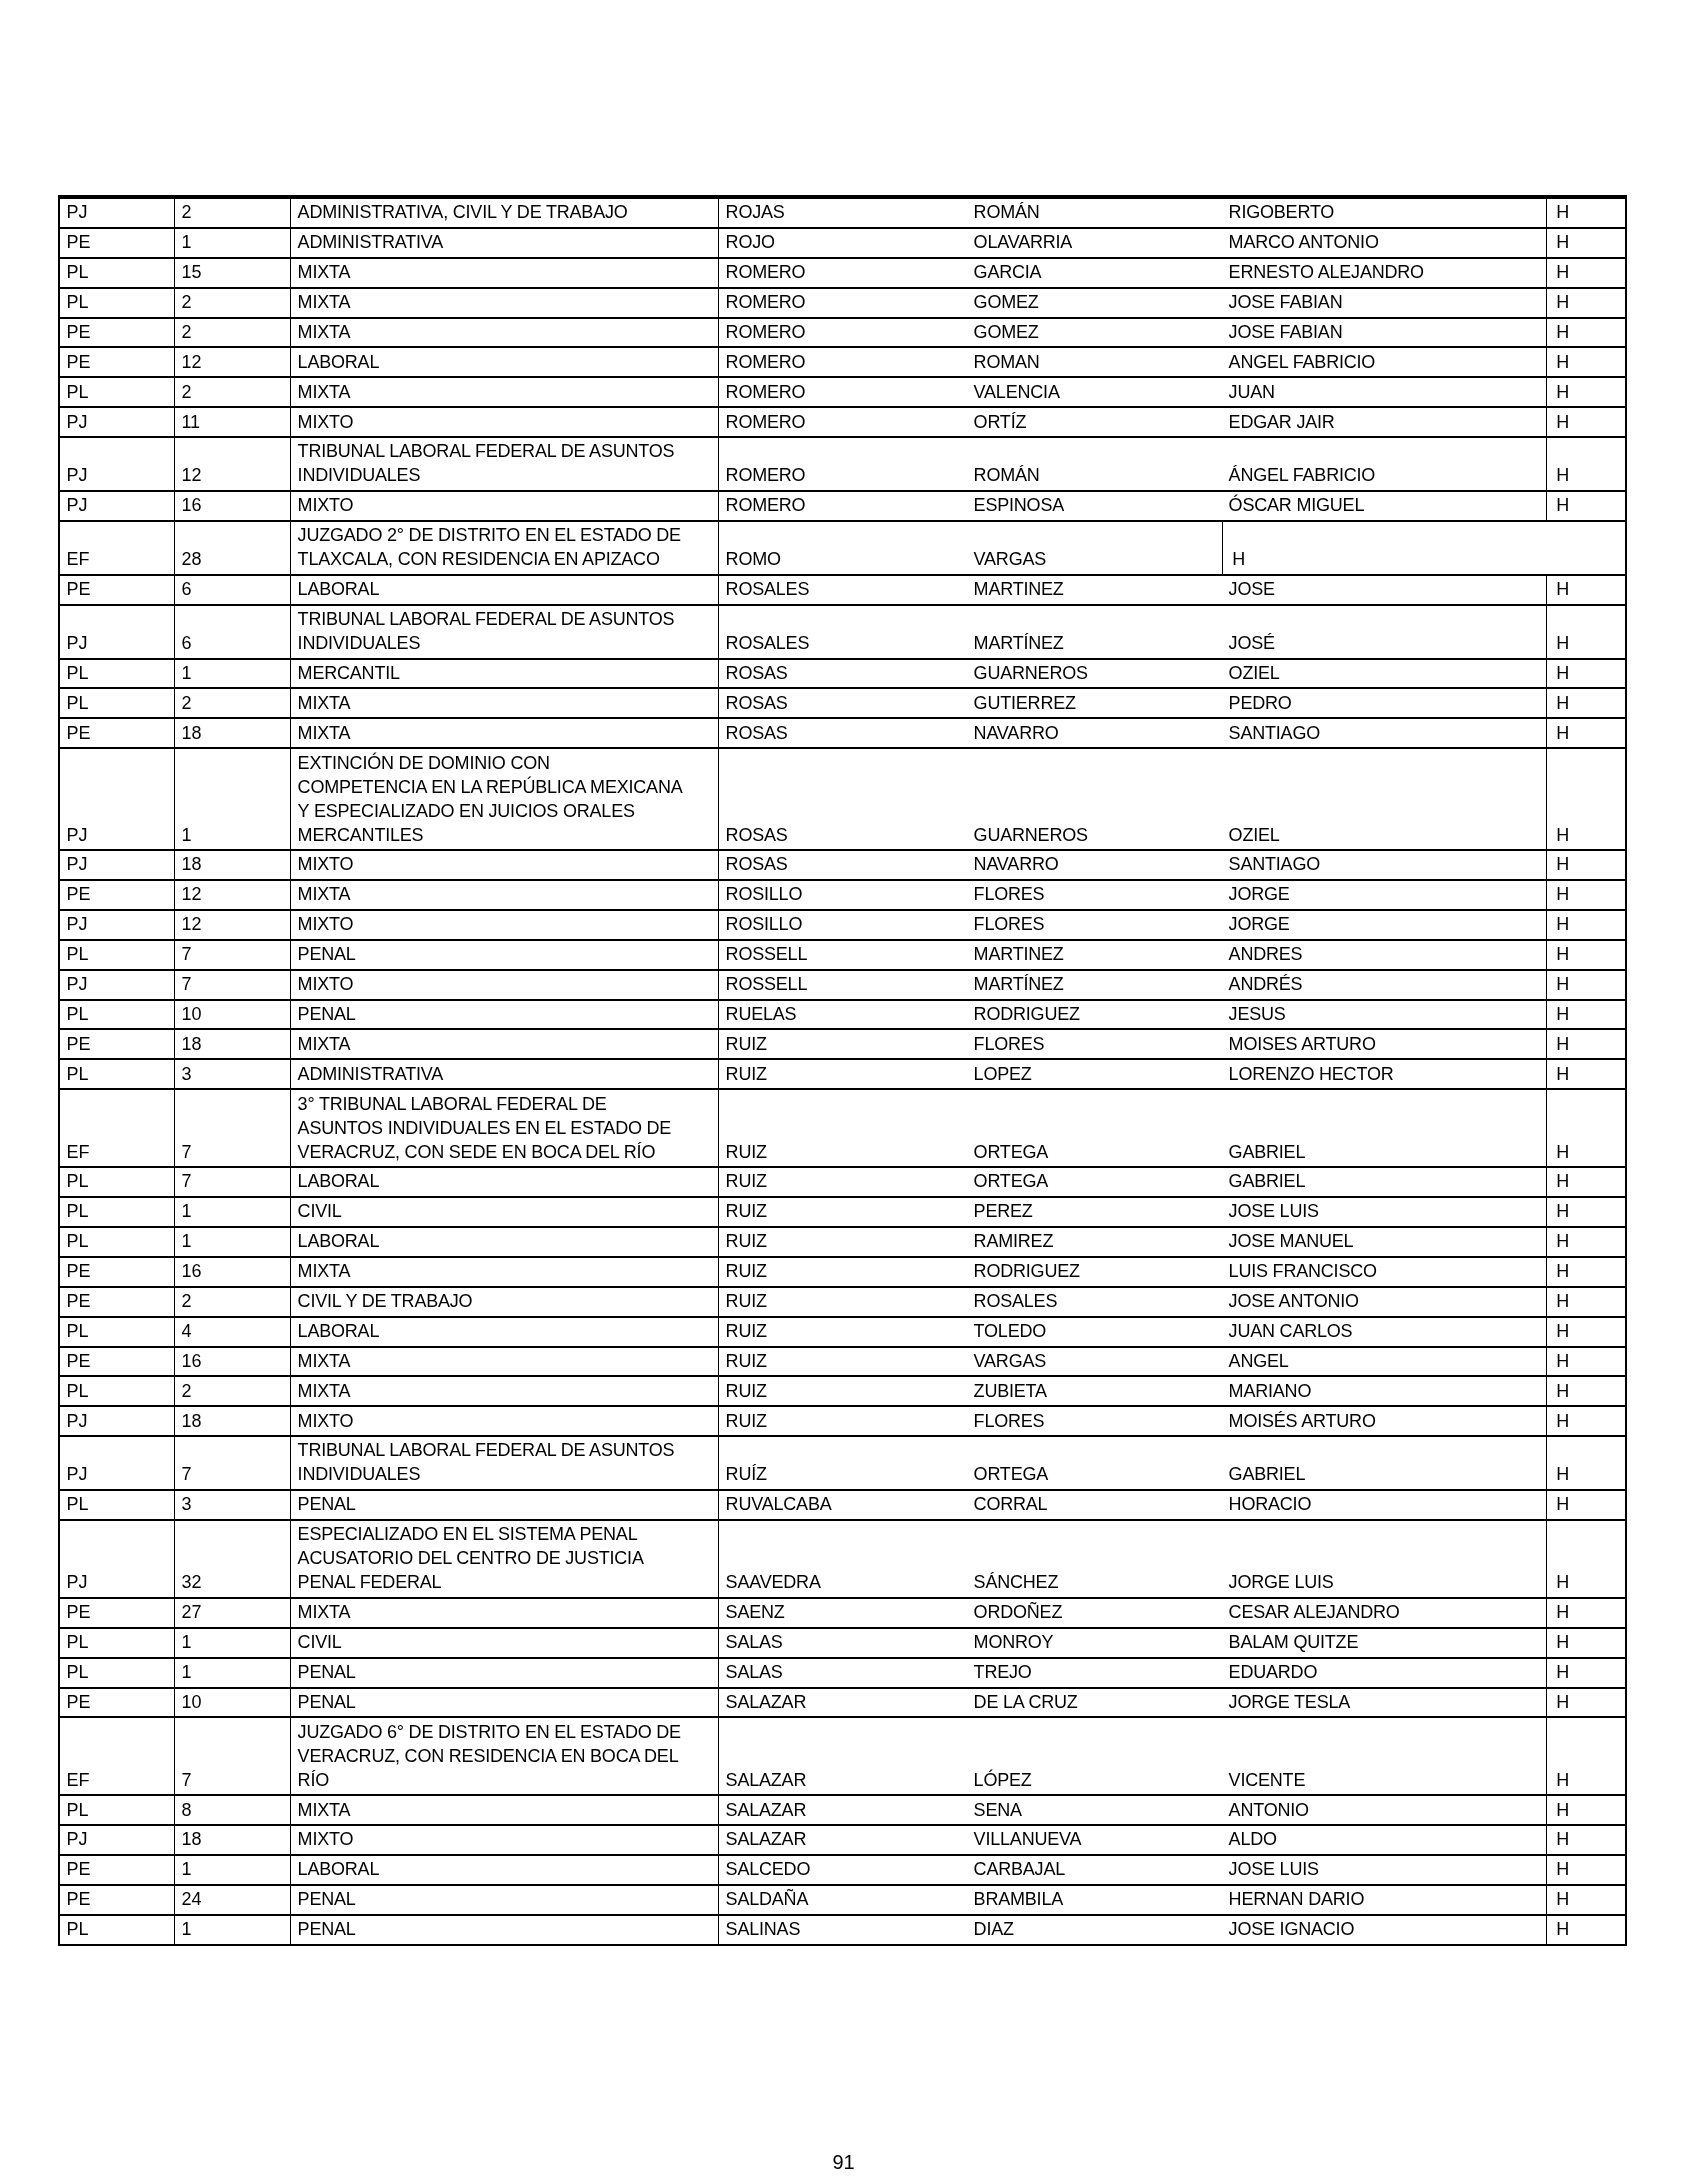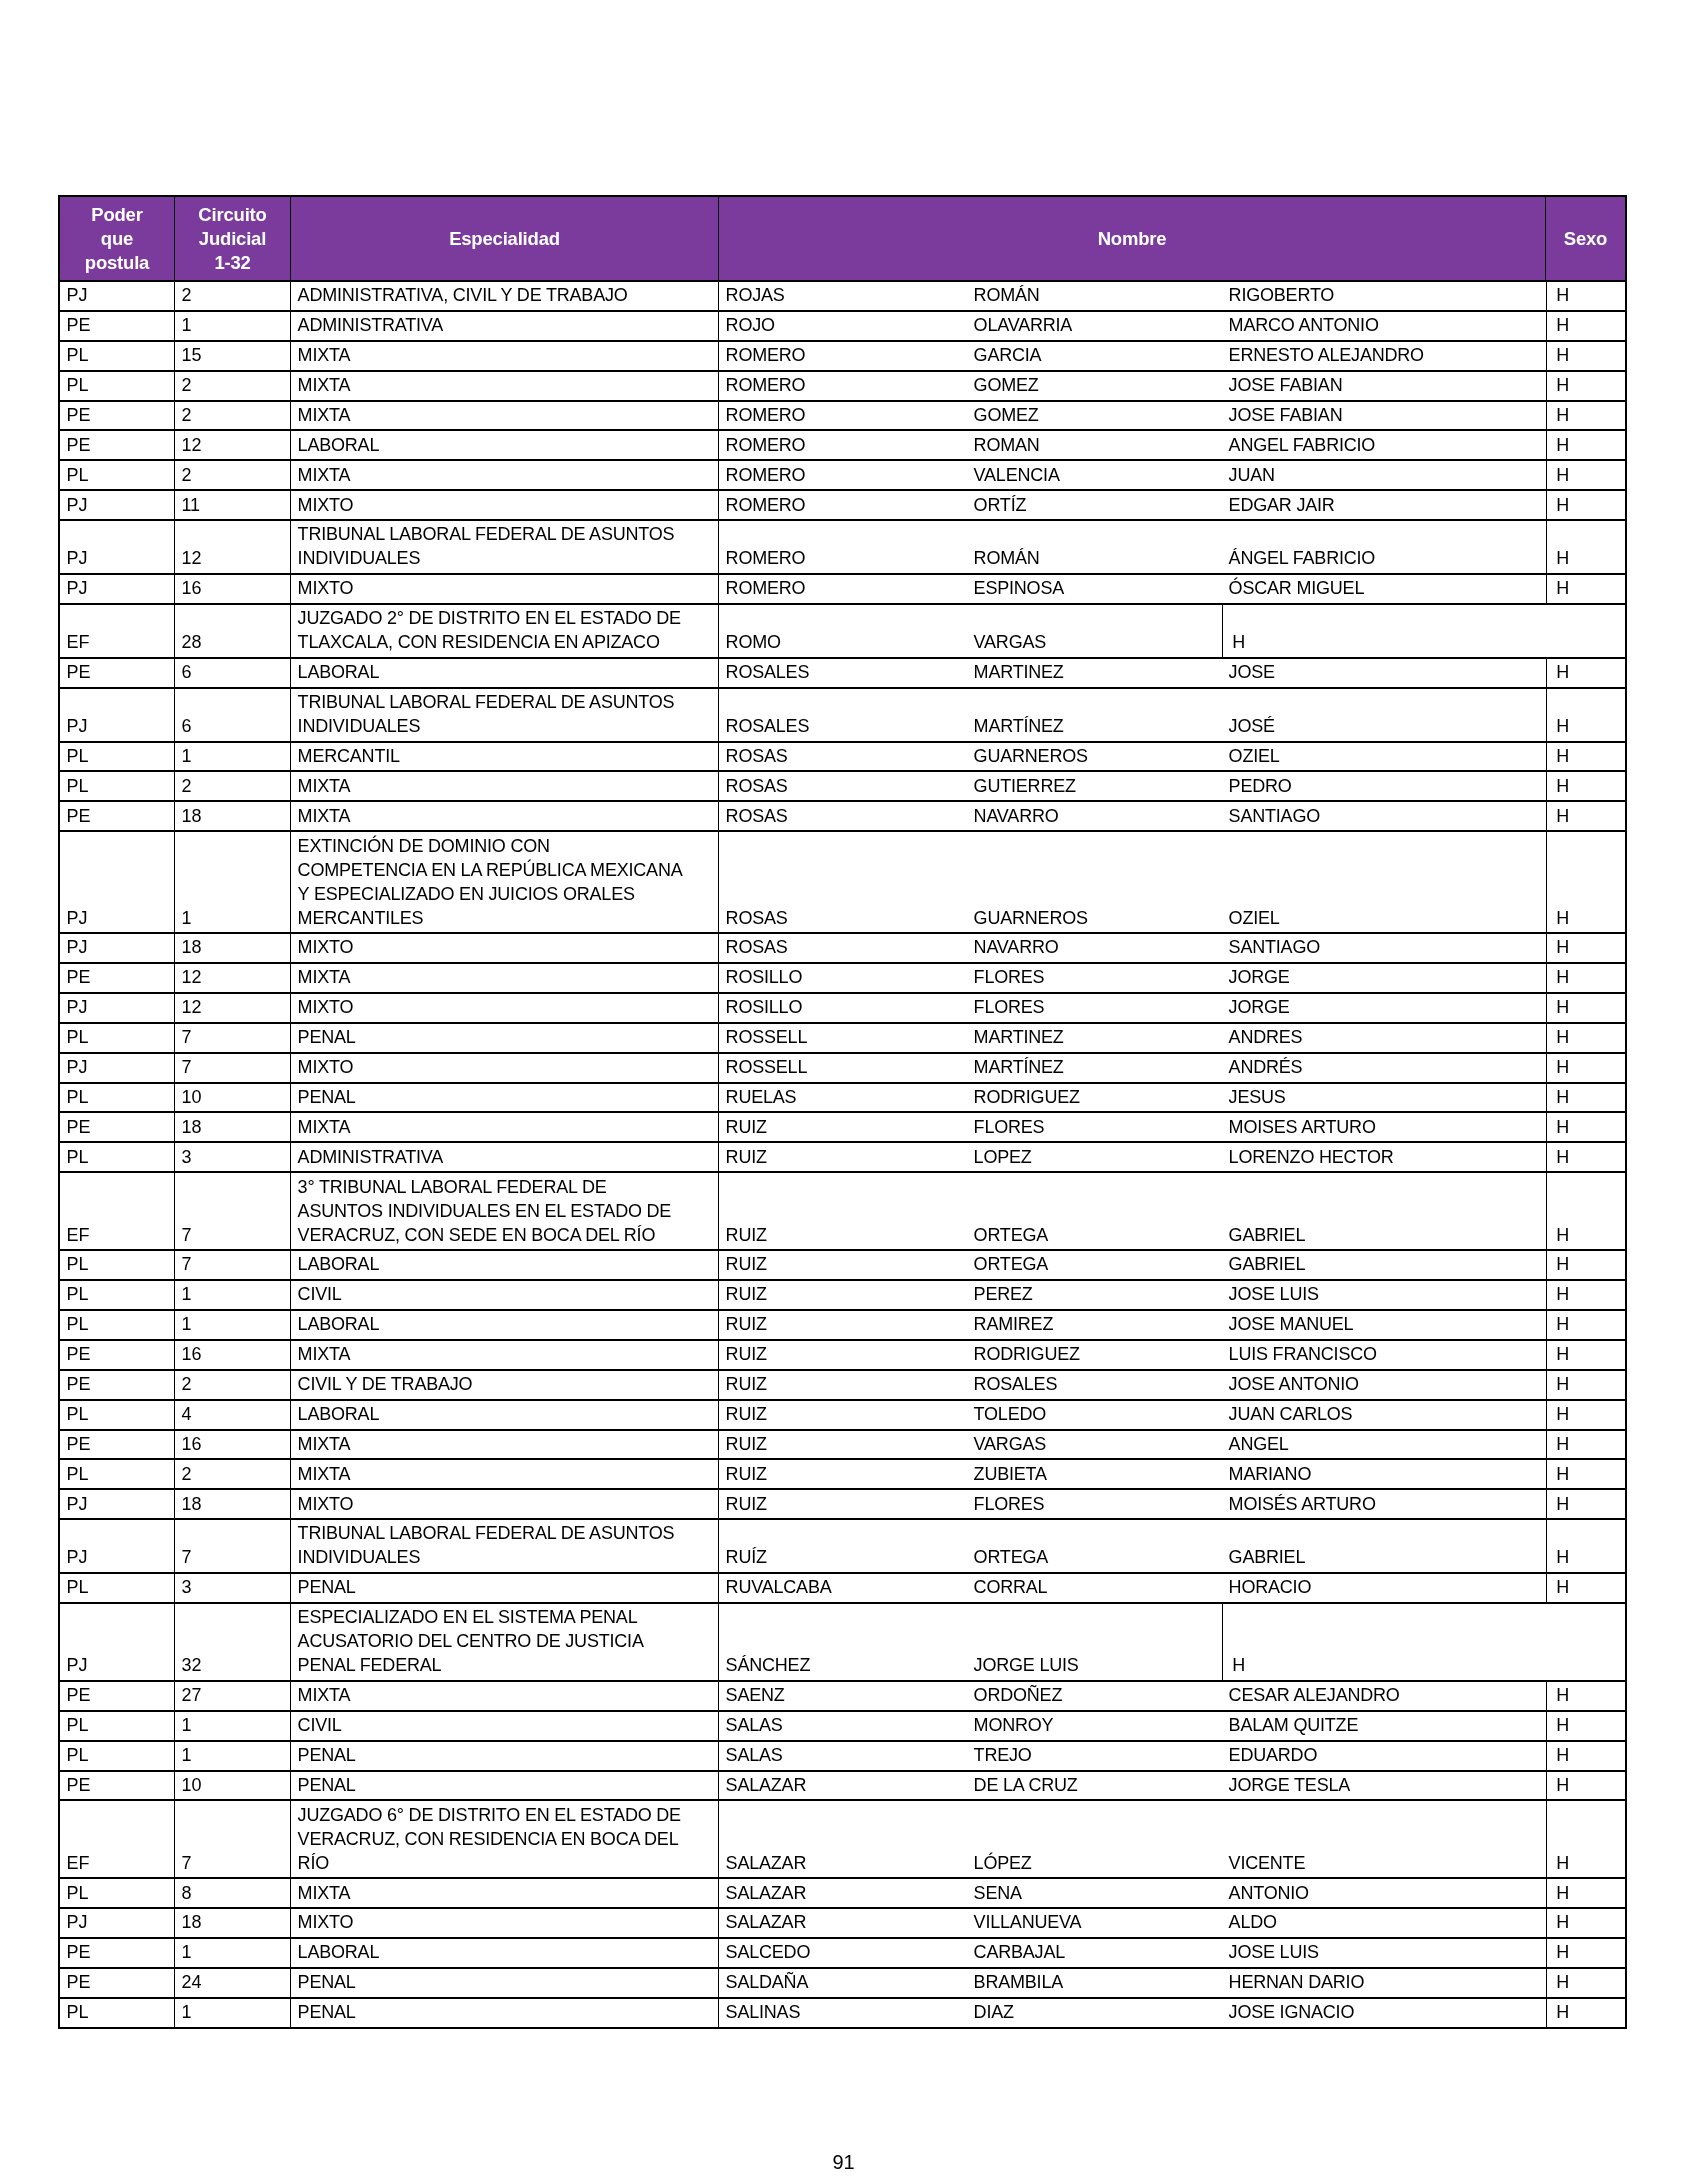--- a/index.html
+++ b/index.html
@@ -69,31 +69,20 @@
     margin-top: 48px;
   }
 </style>
 </head>
 <body>
 
 <div class="page">
 
   <div class="table">
 
-    <div class="thead">
-      <div class="hcell" style="background: rgb(122, 59, 157); color: rgb(255, 255, 255);">Poder
-que
-postula</div>
-      <div class="hcell" style="background: rgb(122, 59, 157); color: rgb(255, 255, 255);">Circuito
-Judicial
-1-32</div>
-      <div class="hcell" style="background: rgb(122, 59, 157); color: rgb(255, 255, 255);">Especialidad</div>
-      <div class="hcell" style="background: rgb(122, 59, 157); color: rgb(255, 255, 255);">Nombre</div>
-      <div class="hcell" style="background: rgb(122, 59, 157); color: rgb(255, 255, 255);">Sexo</div>
-    </div>
 
     <div>
         <div class="trow">
           <div class="cell c-poder">PJ</div>
           <div class="cell c-circuito">2</div>
           <div class="cell c-especialidad">ADMINISTRATIVA, CIVIL Y DE TRABAJO</div>
           <div class="cell c-apellido-paterno">ROJAS</div>
           <div class="cell c-apellido-materno">ROMÁN</div>
           <div class="cell c-nombre">RIGOBERTO</div>
           <div class="cell c-sexo">H</div>
@@ -429,20 +418,21 @@
           <div class="cell c-apellido-materno">CORRAL</div>
           <div class="cell c-nombre">HORACIO</div>
           <div class="cell c-sexo">H</div>
         </div>
         <div class="trow">
           <div class="cell c-poder">PJ</div>
           <div class="cell c-circuito">32</div>
           <div class="cell c-especialidad">ESPECIALIZADO EN EL SISTEMA PENAL
 ACUSATORIO DEL CENTRO DE JUSTICIA
 PENAL FEDERAL</div>
+          <div class="cell c-apellido-paterno">SAAVEDRA</div>
           <div class="cell c-apellido-materno">SÁNCHEZ</div>
           <div class="cell c-nombre">JORGE LUIS</div>
           <div class="cell c-sexo">H</div>
         </div>
         <div class="trow">
           <div class="cell c-poder">PE</div>
           <div class="cell c-circuito">27</div>
           <div class="cell c-especialidad">MIXTA</div>
           <div class="cell c-apellido-paterno">SAENZ</div>
           <div class="cell c-apellido-materno">ORDOÑEZ</div>

